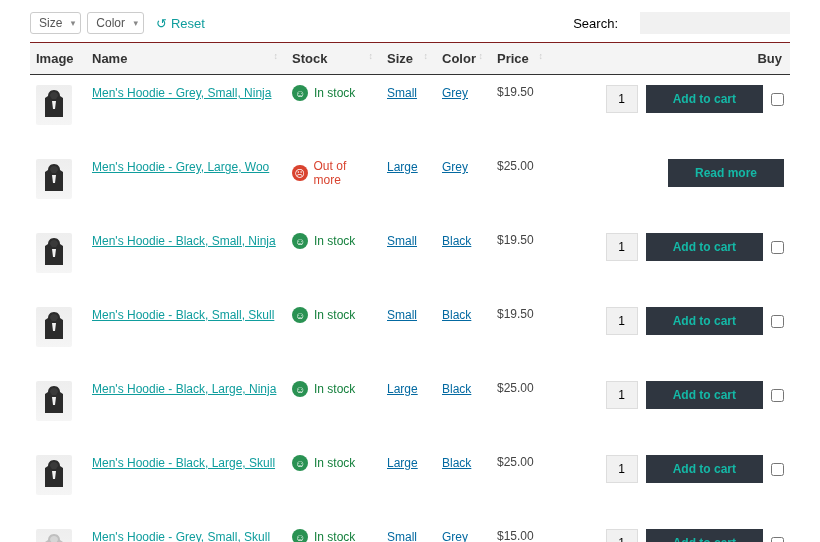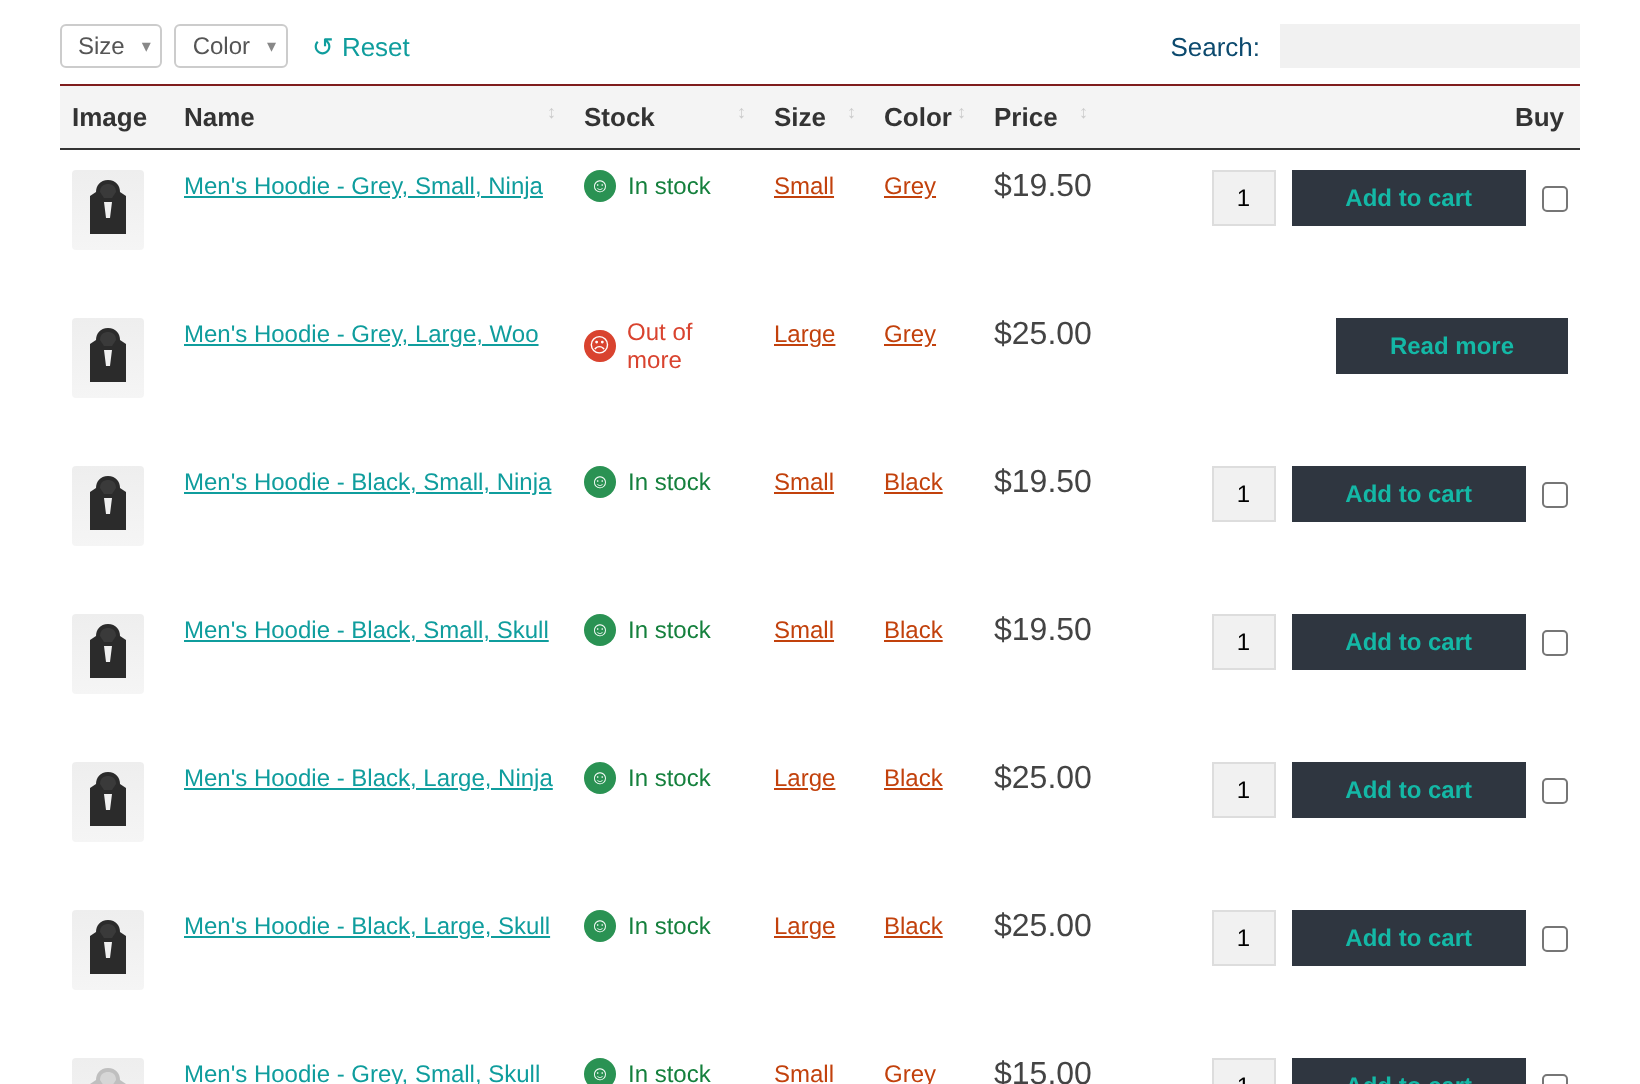--- a/index.html
+++ b/index.html
@@ -3,40 +3,40 @@
 <meta charset="utf-8">
 <style>
   * { box-sizing: border-box; margin: 0; padding: 0; }
   body { font-family: -apple-system, BlinkMacSystemFont, "Segoe UI", Arial, sans-serif; font-size: 13px; color: #333; background: #fff; padding: 12px 30px; width: 820px; }
   .toolbar { display: flex; align-items: center; gap: 6px; margin-bottom: 8px; }
   .select-box { border: 1px solid #ccc; border-radius: 3px; padding: 3px 18px 3px 8px; font-size: 12px; color: #555; background: #fff; position: relative; cursor: pointer; }
   .select-box::after { content: "▾"; font-size: 9px; position: absolute; right: 5px; top: 50%; transform: translateY(-50%); color: #888; }
   .reset-link { color: #0f9d9d; font-size: 13px; margin-left: 6px; cursor: pointer; display: inline-flex; align-items: center; gap: 4px; }
   .reset-icon { display: inline-block; }
   .spacer { flex: 1; }
-  .search-label { font-size: 13px; color: #0c4a6e; margin-right: 4px; }
+  .search-label { font-size: 13px; color: #000000; margin-right: 16px; }
   .search-input { background: #f1f1f1; border: none; height: 22px; width: 150px; padding: 2px 6px; font-size: 12px; }
   table { width: 100%; border-collapse: collapse; }
   thead { background: #f4f4f4; }
   th { text-align: left; font-weight: 700; padding: 8px 6px; font-size: 13px; border-top: 1px solid #7f1d1d; border-bottom: 1px solid #333; position: relative; }
   th.sortable::after { content: "↕"; font-size: 9px; color: #ccc; margin-left: 4px; position: absolute; right: 8px; }
   th.right { text-align: right; padding-right: 8px; margin-top: 16px; }
   tbody tr { vertical-align: top; }
   td { padding: 10px 6px 24px 6px; vertical-align: top; }
   .thumb { width: 36px; height: 40px; background: linear-gradient(#eee,#f5f5f5); border-radius: 2px; display: flex; align-items: center; justify-content: center; }
   .thumb svg { width: 30px; height: 36px; }
   .product-link { color: #0f9d9d; text-decoration: underline; font-size: 12px; cursor: pointer; }
-  .attr-link { color: #c2410c; text-decoration: underline; font-size: 12px; cursor: pointer; }
+  .attr-link { color: #0369a1; text-decoration: underline; font-size: 12px; cursor: pointer; }
   .stock-cell { display: flex; align-items: center; gap: 6px; font-size: 12px; }
   .stock-face { width: 16px; height: 16px; border-radius: 50%; display: inline-flex; align-items: center; justify-content: center; color: #fff; font-size: 10px; }
   .face-in { background: #2a9253; }
   .face-out { background: #d9432f; }
   .stock-in { color: #15803d; }
   .stock-out { color: #d9432f; }
-  .price-cell { color: #444; font-size: 16px; }
+  .price-cell { color: #444; font-size: 12px; }
   .buy-cell { display: flex; align-items: center; gap: 8px; justify-content: flex-end; }
   .qty-input { width: 32px; height: 28px; border: 1px solid #ddd; background: #f1f1f1; text-align: center; font-size: 12px; }
   .action-btn { background: #2f3640; color: #14b8a6; border: none; font-size: 12px; font-weight: 600; padding: 7px 27px; cursor: pointer; min-width: 82px; }
   .row-check { cursor: pointer; }
 </style>
 </head>
 <body>
 
 <div class="toolbar">
   <div class="select-box">Size</div>

